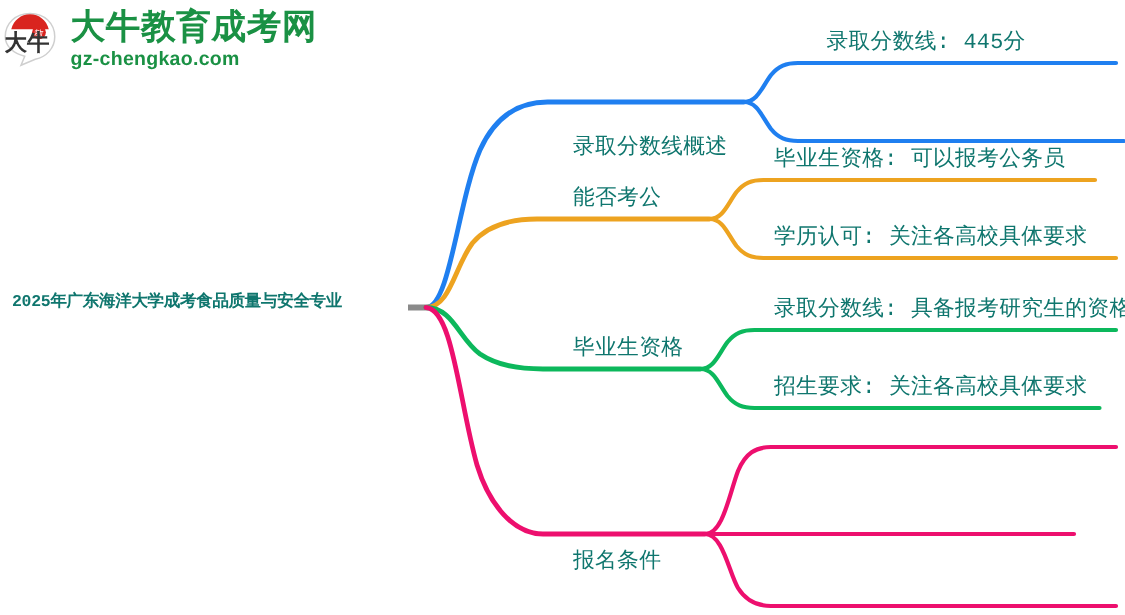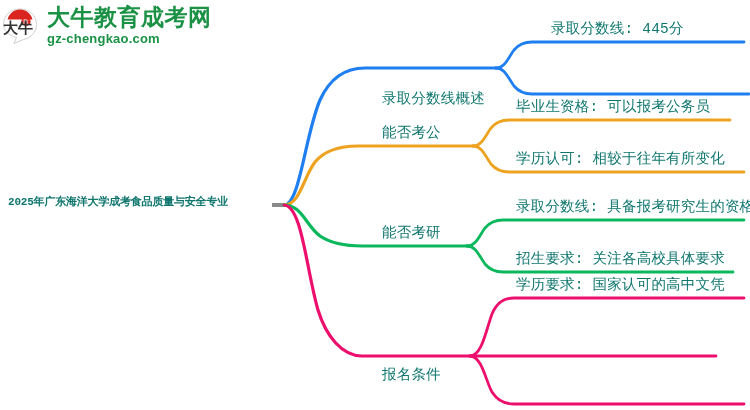--- a/index.html
+++ b/index.html
@@ -139,32 +139,31 @@
       <div class="logo-url">gz-chengkao.com</div>
     </div>
   </div>
 
   <div class="node node-root" style="left:8px; top:196px;">2025年广东海洋大学成考食品质量与安全专业</div>
 
   <div class="node node-branch" style="left:382px; top:48px;margin-top:44px;">录取分数线概述</div>
 
   <div class="node node-branch" style="left:382px; top:126px;">能否考公</div>
 
-  <div class="node node-branch" style="left:382px; top:226px;">能否考研</div>
+  <div class="node node-branch" style="left:382px; top:226px;">毕业生资格</div>
 
   <div class="node node-branch" style="left:382px; top:336px;margin-top:32px;">报名条件</div>
 
   <div class="node node-leaf" style="left:551px; top:22px;">录取分数线: 445分</div>
 
 
   <div class="node node-leaf" style="left:516px; top:100px;">毕业生资格: 可以报考公务员</div>
 
-  <div class="node node-leaf" style="left:516px; top:152px;">学历认可: 相较于往年有所变化</div>
+  <div class="node node-leaf" style="left:516px; top:152px;">学历认可: 关注各高校具体要求</div>
 
   <div class="node node-leaf" style="left:516px; top:200px;">录取分数线: 具备报考研究生的资格</div>
 
   <div class="node node-leaf" style="left:516px; top:252px;text-align:center;">招生要求: 关注各高校具体要求</div>
 
-  <div class="node node-leaf" style="left:516px; top:278px;">学历要求: 国家认可的高中文凭</div>
 
 
 
 </div>
 
 </body></html>

